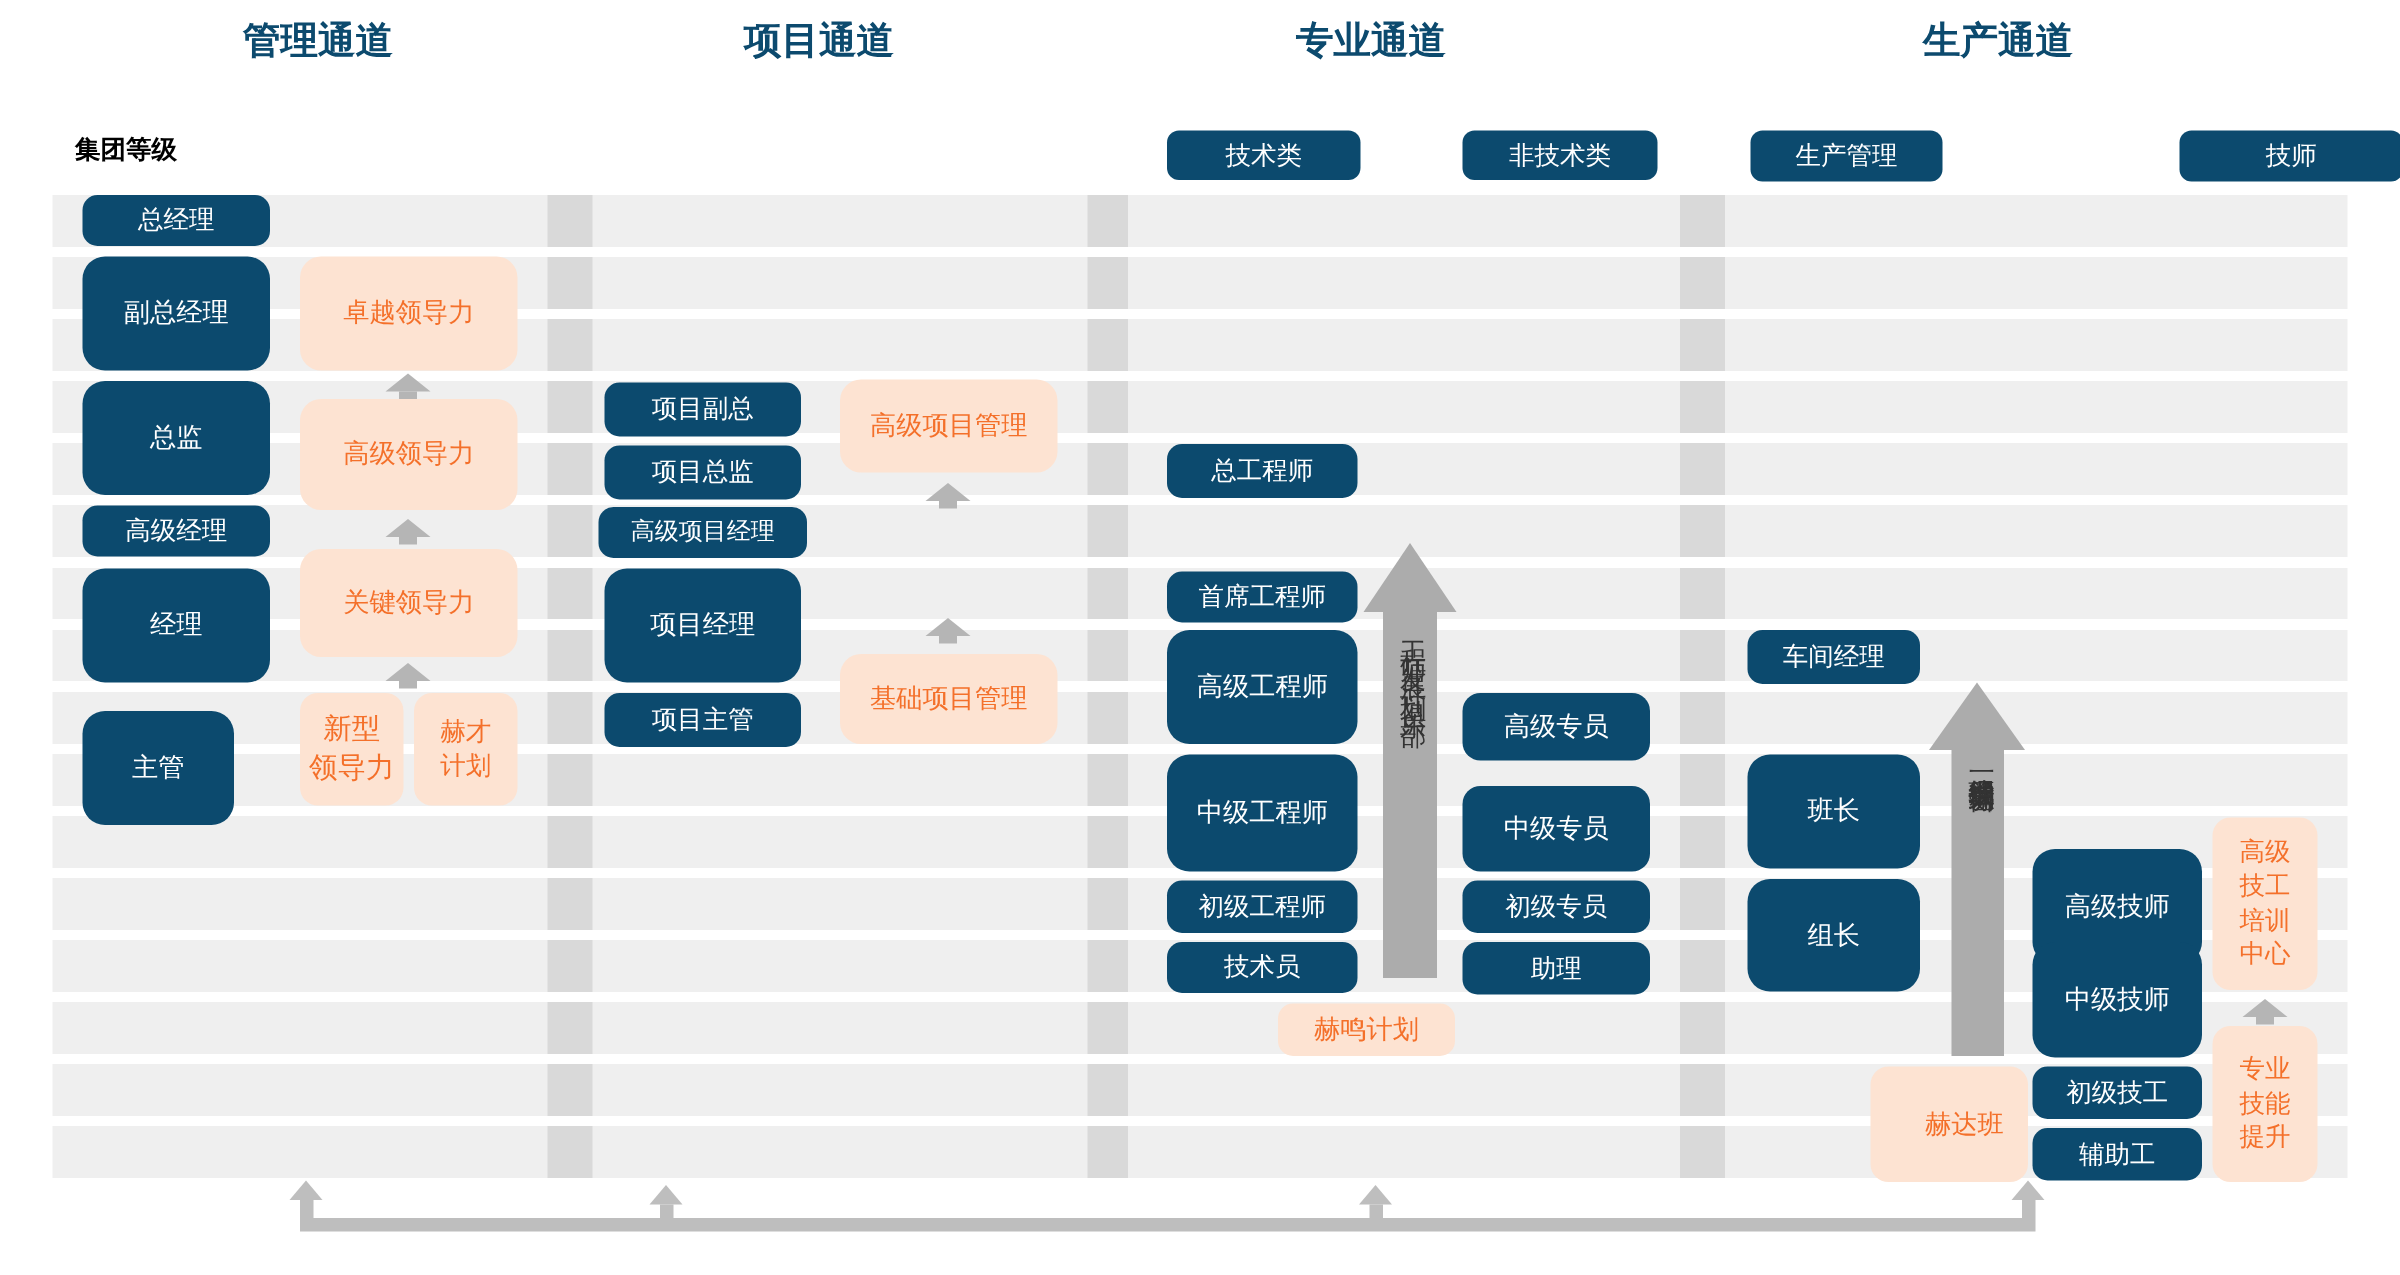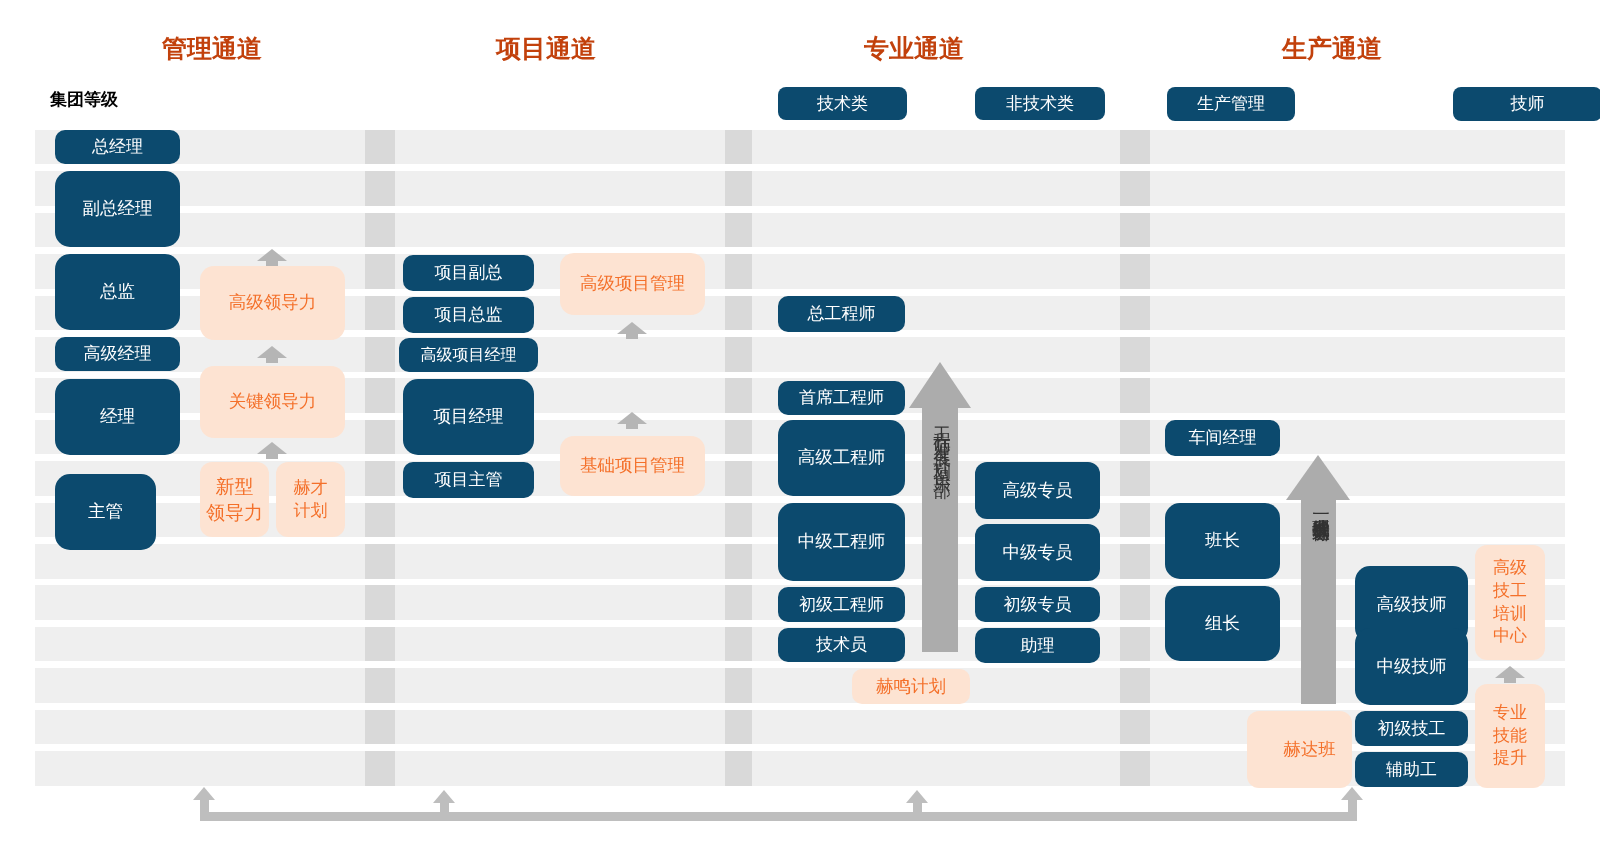--- a/index.html
+++ b/index.html
@@ -5,21 +5,21 @@
   html,body{margin:0;padding:0;background:#ffffff;width:1600px;height:850px;overflow:hidden;
     font-family:"Liberation Sans","DejaVu Sans",sans-serif;}
   .stage{position:relative;width:1600px;height:850px;background:#ffffff;}
 
   
   .stripes{position:absolute;left:35px;top:130px;width:1530px;height:657px;
     background:repeating-linear-gradient(to bottom,#efefef 0px,#efefef 34.5px,#ffffff 34.5px,#ffffff 41.4px);}
   .divider{position:absolute;top:130px;height:657px;
     background:repeating-linear-gradient(to bottom,#d9d9d9 0px,#d9d9d9 34.5px,#ffffff 34.5px,#ffffff 41.4px);}
 
-  .chan-title{position:absolute;top:32px;transform:translateX(-50%);font-size:25px;font-weight:bold;color:#c2410c;white-space:nowrap;}
+  .chan-title{position:absolute;top:10px;transform:translateX(-50%);font-size:25px;font-weight:bold;color:#0c4a6e;white-space:nowrap;}
   .grp-label{position:absolute;left:50px;top:88px;font-size:17px;font-weight:bold;color:#000;}
 
   .obox{position:absolute;background:#0c4a6e;color:#ffffff;display:flex;align-items:center;justify-content:center;
     text-align:center;font-size:17px;border-radius:10px;line-height:1.25;white-space:pre-line;}
   .obox.lg{border-radius:15px;font-size:17.5px;}
   .obox.hdr{border-radius:8px;}
   .pbox{position:absolute;background:#fde3d2;color:#f4702a;display:flex;align-items:center;justify-content:center;
     text-align:center;font-size:17.5px;border-radius:12px;line-height:1.35;white-space:pre-line;}
   .pbox.lg{border-radius:14px;}
 
@@ -60,20 +60,21 @@
   <div class="obox hdr" style="left:1167px;top:87px;width:128px;height:34px;">生产管理</div>
   <div class="obox hdr" style="left:1418px;top:87px;width:149px;height:34px;margin-left:35px;">技师</div>
 
   <div class="obox" style="left:55px;top:130px;width:125px;height:34px;">总经理</div>
   <div class="obox lg" style="left:55px;top:171px;width:125px;height:76px;">副总经理</div>
   <div class="obox lg" style="left:55px;top:254px;width:125px;height:76px;">总监</div>
   <div class="obox" style="left:55px;top:337px;width:125px;height:34px;">高级经理</div>
   <div class="obox lg" style="left:55px;top:379px;width:125px;height:76px;">经理</div>
   <div class="obox lg" style="left:55px;top:474px;width:101px;height:76px;">主管</div>
 
+  <div class="pbox lg" style="left:200px;top:171px;width:145px;height:76px;">卓越领导力</div>
   <div class="sarrow" style="left:257px;top:249px;">
       <div class="tri"></div>
       <div class="stub"></div>
     </div>
   <div class="pbox lg" style="left:200px;top:266px;width:145px;height:74px;">高级领导力</div>
   <div class="sarrow" style="left:257px;top:346px;">
       <div class="tri"></div>
       <div class="stub"></div>
     </div>
   <div class="pbox lg" style="left:200px;top:366px;width:145px;height:72px;">关键领导力</div>
@@ -110,21 +111,21 @@
   <div class="obox" style="left:778px;top:587px;width:127px;height:35px;">初级工程师</div>
   <div class="obox" style="left:778px;top:628px;width:127px;height:34px;">技术员</div>
 
   <div class="barrow" style="left:909px;top:362px;width:62px;">
     <div class="head" style="border-left:31px solid transparent;border-right:31px solid transparent;border-bottom:46px solid #acacac;"></div>
     <div class="shaft" style="width:36px;height:244px;"></div>
   </div>
   <div class="vlabel" style="left:930px;top:413px;letter-spacing:6px;">工程师发展计划俱乐部</div>
 
   <div class="pboxx"></div>
-  <div class="obox lg" style="left:975px;top:462px;width:125px;height:57px;border-radius:12px;">高级专员</div>
+  <div class="obox lg" style="left:975px;top:462px;width:125px;height:45px;border-radius:12px;">高级专员</div>
   <div class="obox lg" style="left:975px;top:524px;width:125px;height:57px;border-radius:12px;">中级专员</div>
   <div class="obox" style="left:975px;top:587px;width:125px;height:35px;">初级专员</div>
   <div class="obox" style="left:975px;top:628px;width:125px;height:35px;">助理</div>
 
   <div class="pbox" style="left:852px;top:669px;width:118px;height:35px;border-radius:10px;">赫鸣计划</div>
 
   <div class="obox" style="left:1165px;top:420px;width:115px;height:36px;">车间经理</div>
   <div class="obox lg" style="left:1165px;top:503px;width:115px;height:76px;">班长</div>
   <div class="obox lg" style="left:1165px;top:586px;width:115px;height:75px;">组长</div>
 

